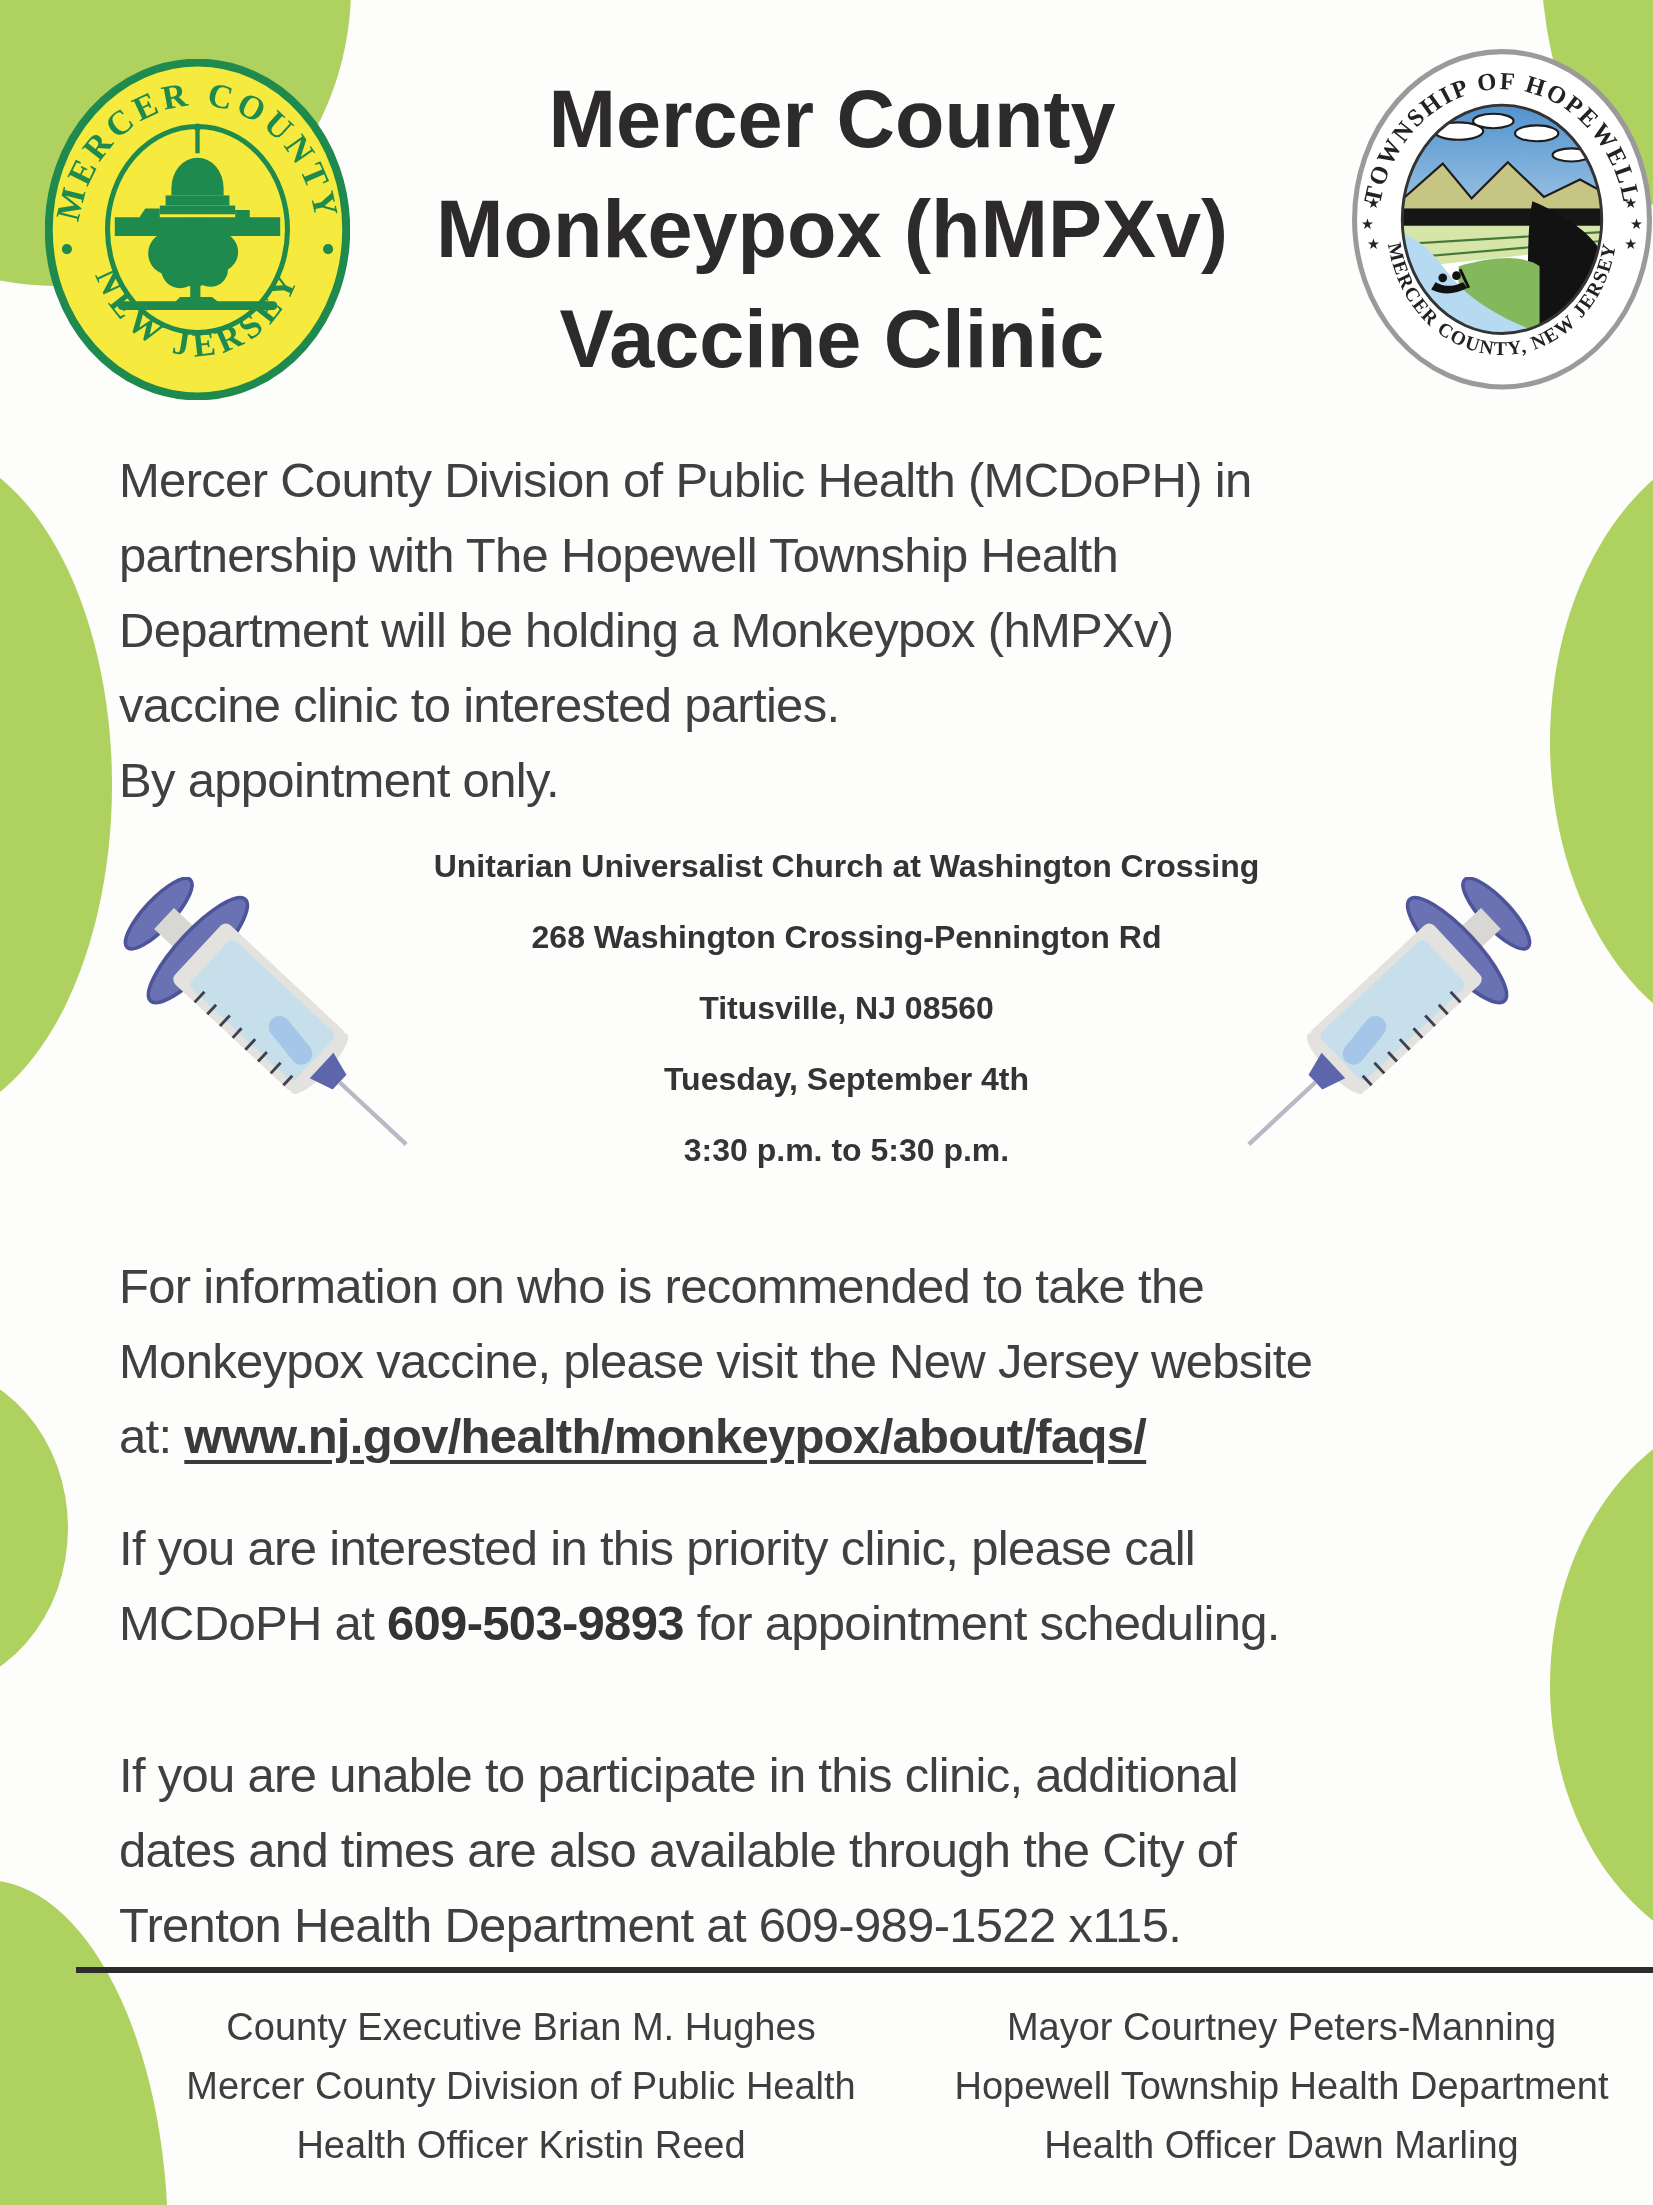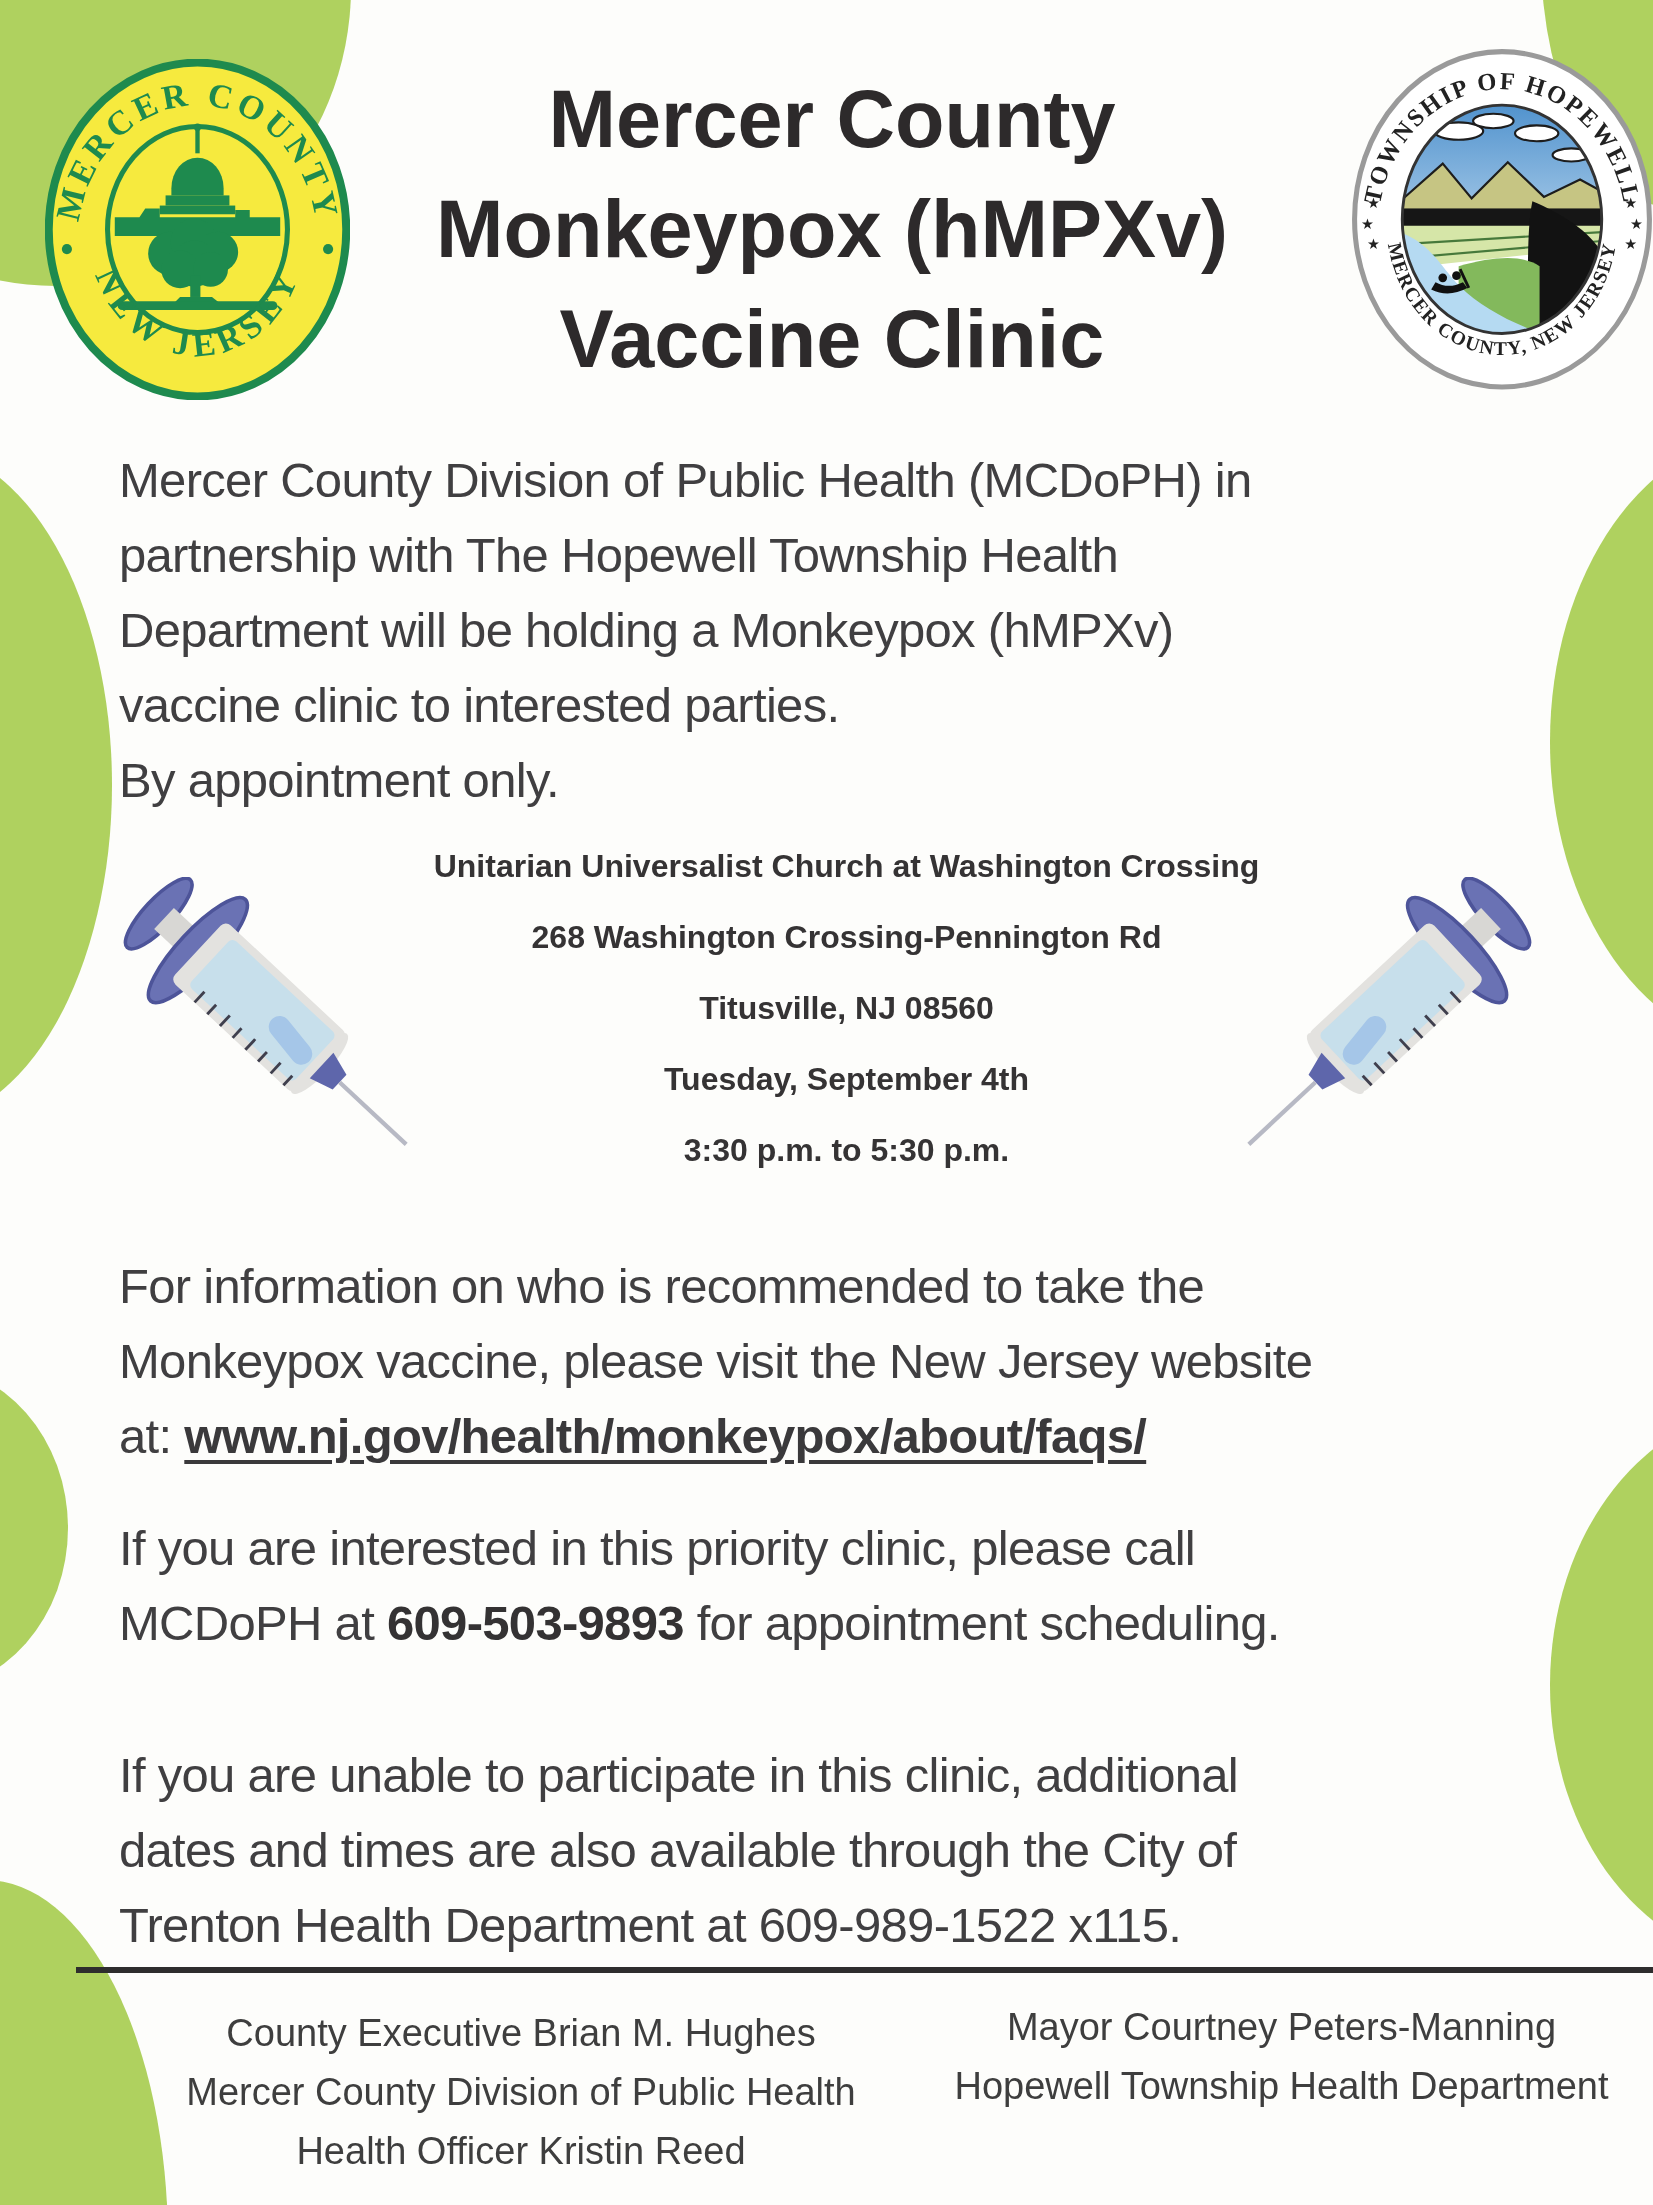--- a/index.html
+++ b/index.html
@@ -64,21 +64,21 @@
   }
   .footer-col{
     position:absolute;
     top:1998px;
     font-size:38px;
     line-height:59px;
     color:#3e3e3e;
     text-align:center;
     letter-spacing:0;
   }
-  .footer-left{left:116px;width:810px;margin-top:6px;}
+  .footer-left{left:116px;width:810px;}
   .footer-right{left:909px;width:745px;}
   .syringe{position:absolute;width:362px;height:347px;}
   .syringe.flip{transform:scaleX(-1);}
 </style>
 </head>
 <body>
 
 <div class="page">
 
   <div class="blob" style="left:-239px;top:-311px;width:590px;height:597px;"></div>
@@ -268,16 +268,17 @@
   <div class="divider"></div>
 
   <div class="footer-col footer-left">
     <div>County Executive Brian M. Hughes</div>
     <div>Mercer County Division of Public Health</div>
     <div>Health Officer Kristin Reed</div>
   </div>
   <div class="footer-col footer-right">
     <div>Mayor Courtney Peters-Manning</div>
     <div>Hopewell Township Health Department</div>
+    <div>Health Officer Dawn Marling</div>
   </div>
 
 </div>
 
 
 </body></html>

